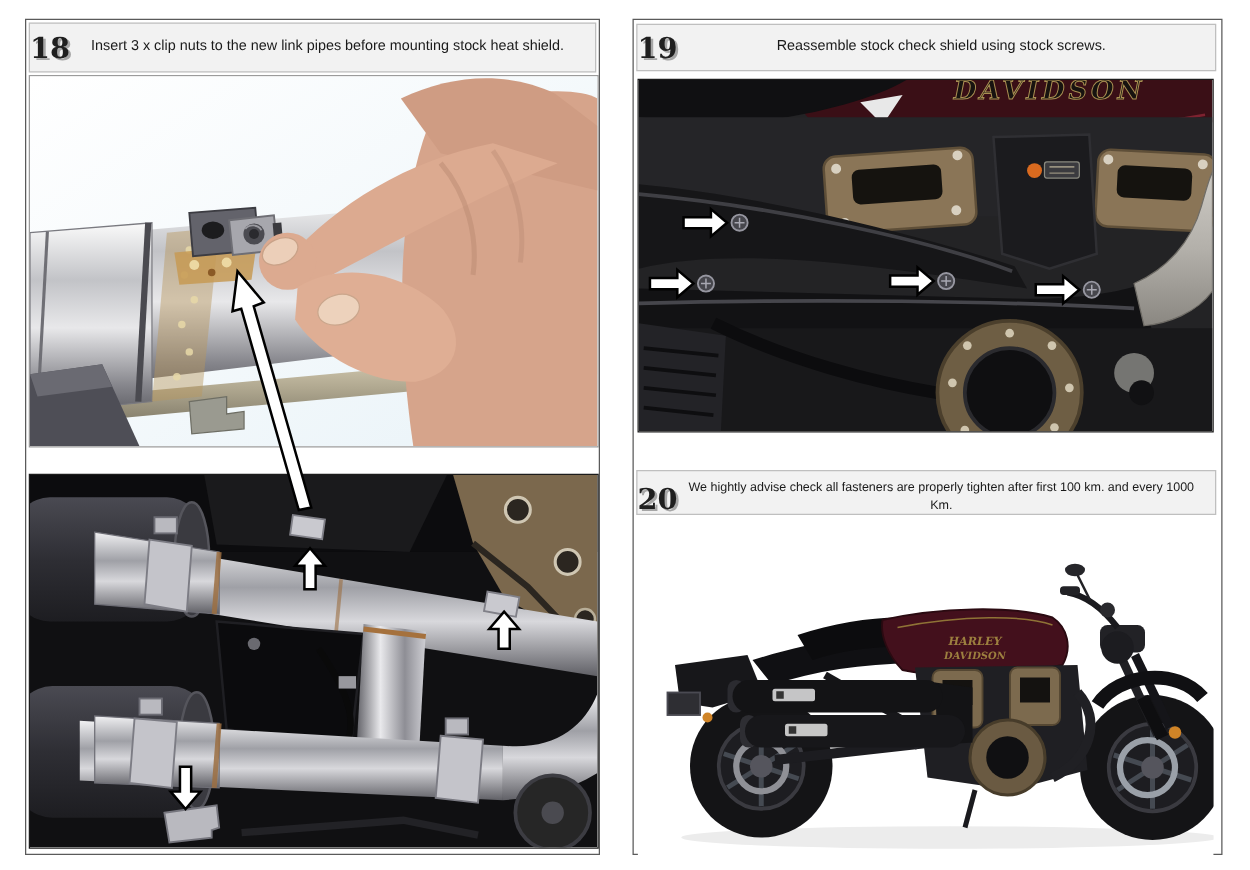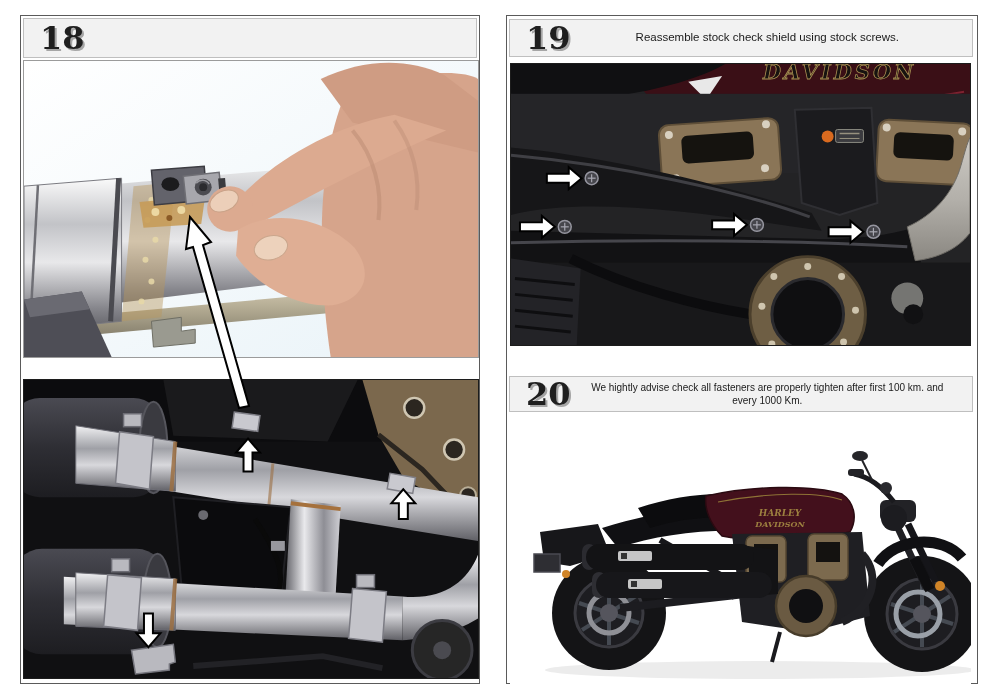--- a/index.html
+++ b/index.html
@@ -3,45 +3,46 @@
 <meta charset="utf-8">
 <style>
   html,body{margin:0;padding:0;background:#ffffff;}
   .page{position:relative;width:1000px;height:696px;background:#ffffff;
         font-family:"Liberation Sans",sans-serif;overflow:hidden;}
   .panel{position:absolute;top:15px;height:669px;border:1px solid #5a5a5a;background:#ffffff;box-sizing:border-box;}
   .panel-left{left:20px;width:460px;}
   .panel-right{left:506px;width:472px;}
   .step-header{position:absolute;background:#f2f2f2;border:1px solid #bfbfbf;
         display:flex;align-items:center;box-sizing:border-box;z-index:2;}
-  .step-num{font-family:"DejaVu Serif",serif;font-weight:bold;font-size:32px;line-height:1;
-        color:#1f1f1f;text-shadow:2px 2px 0 #a6a6a6;margin-left:16px;}
+  .step-num{font-family:"DejaVu Serif",serif;font-weight:bold;font-size:23px;line-height:1;
+        color:#1f1f1f;text-shadow:2px 2px 0 #a6a6a6;}
   .step-text{flex:1;text-align:center;font-size:11.5px;color:#1a1a1a;line-height:1.35;padding:0 16px 0 8px;}
   .photo{position:absolute;box-sizing:border-box;overflow:hidden;z-index:1;}
   .photo svg{display:block;width:100%;height:100%;}
   #hdr18{left:2px;top:2px;width:454px;height:40px;}
   #photoA{left:2px;top:44px;width:456px;height:298px;border:1px solid #9b9b9b;}
   #photoB{left:2px;top:363px;width:456px;height:300px;border:1px solid #1c1c1c;}
   #hdr19{left:2px;top:3px;width:464px;height:38px;}
   #photoC{left:3px;top:47px;width:461px;height:283px;border:1px solid #1c1c1c;}
-  #hdr20{left:2px;top:360px;width:464px;height:36px;}
+  #hdr20{left:2px;top:360px;width:464px;height:36px;align-items:flex-end;}
   #hdr20 .step-text{font-size:10px;}
   #photoD{left:3px;top:420px;width:461px;height:268px;}
   .overlay-arrow{position:absolute;left:0;top:0;z-index:6;pointer-events:none;}
   .arr{fill:#ffffff;stroke:#000000;stroke-width:2;stroke-linejoin:miter;}
 </style>
 </head>
 <body>
 
 <div class="page">
 
   <div class="panel panel-left">
 
     <div class="step-header" id="hdr18">
       <span class="step-num">18</span>
+      <div class="step-text">Insert 3 x clip nuts to the new link pipes before mounting stock heat shield.</div>
     </div>
 
     <div class="photo" id="photoA">
       <svg viewBox="0 0 456 298" preserveAspectRatio="none">
         <defs>
           <linearGradient id="bgA" x1="0" y1="0" x2="1" y2="1">
             <stop offset="0" stop-color="#ffffff"></stop>
               <stop offset="1" stop-color="#e9f3f8"></stop>
           </linearGradient>
           <linearGradient id="pipeA" x1="0" y1="0" x2="0" y2="1">

